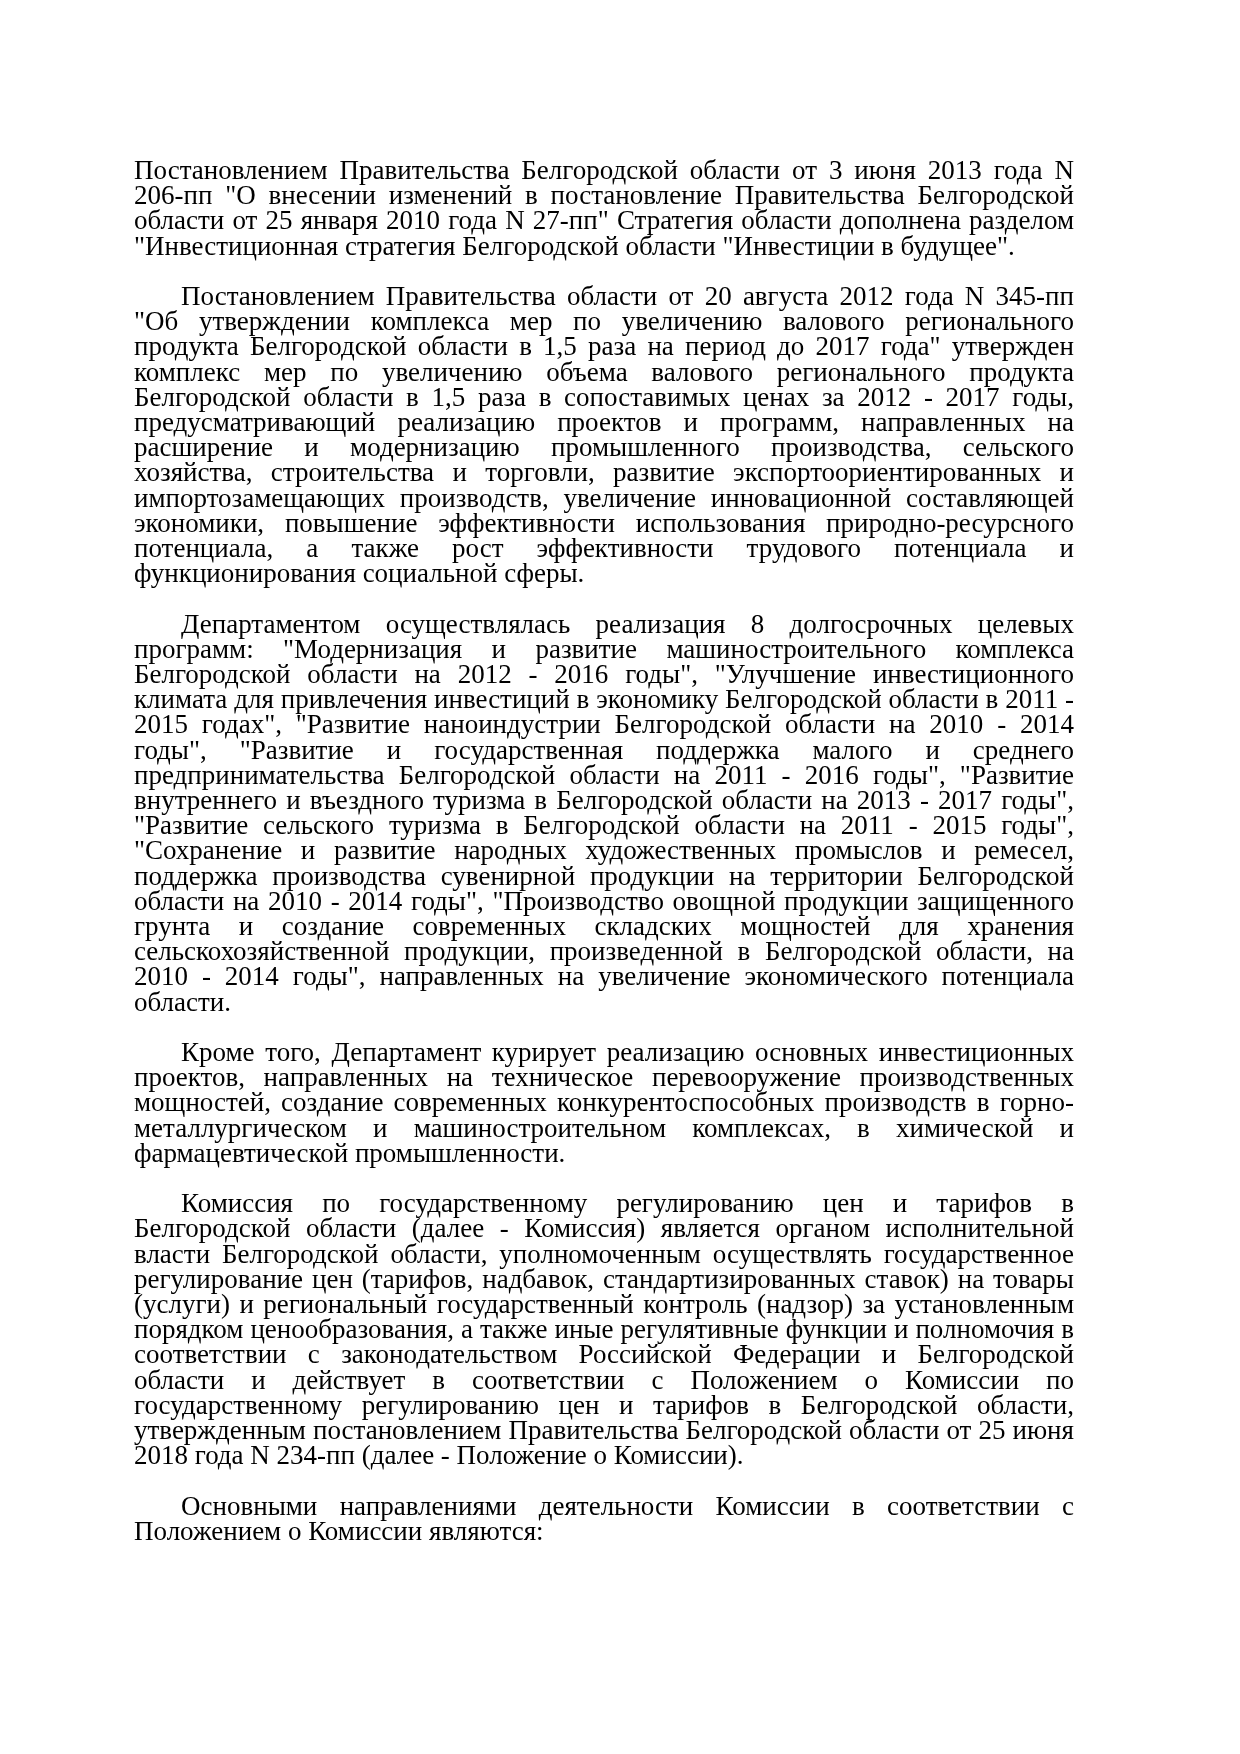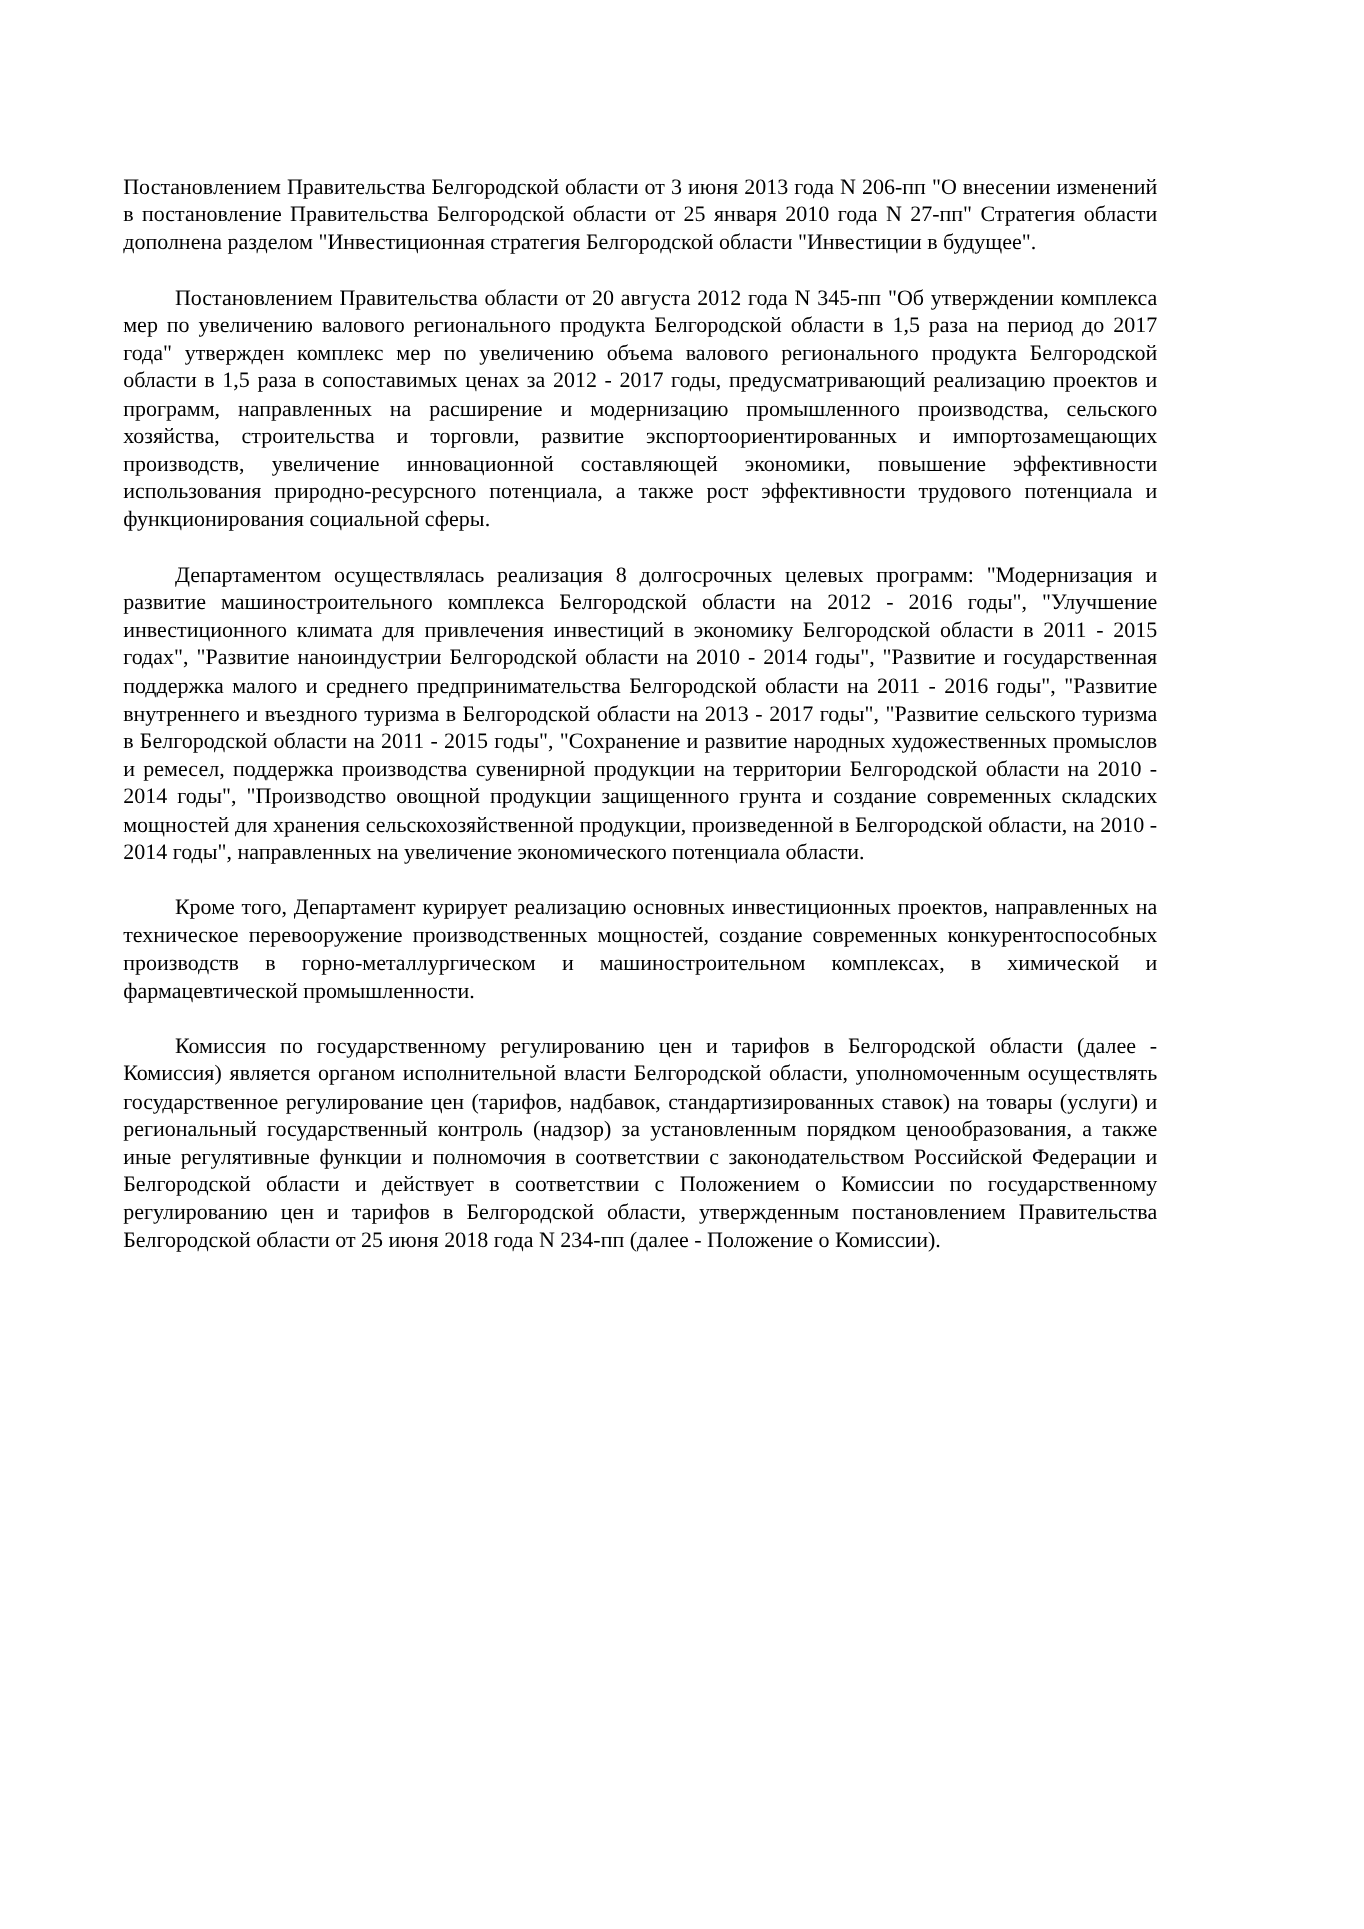--- a/index.html
+++ b/index.html
@@ -1,35 +1,36 @@
 <!DOCTYPE html>
 <html><head>
 <meta charset="utf-8">
 <style>
   html, body { margin: 0; padding: 0; background: #ffffff; }
   body { width: 1240px; height: 1754px; position: relative; overflow: hidden; }
   .page {
     position: absolute;
-    left: 112px;
+    left: 134px;
     top: 158px;
     width: 940px;
     font-family: "Liberation Serif", serif;
-    font-size: 20px;
+    font-size: 27px;
     line-height: 25.2px;
     color: #000;
   }
   .page p {
     margin: 0 0 25.2px 0;
     text-align: justify;
     text-indent: 0;
   }
   .page p.indent { text-indent: 47px; }
 </style>
 </head>
 <body>
 
 <div class="page">
   <p>Постановлением Правительства Белгородской области от 3 июня 2013 года N 206-пп "О внесении изменений в постановление Правительства Белгородской области от 25 января 2010 года N 27-пп" Стратегия области дополнена разделом "Инвестиционная стратегия Белгородской области "Инвестиции в будущее".</p>
   <p class="indent">Постановлением Правительства области от 20 августа 2012 года N 345-пп "Об утверждении комплекса мер по увеличению валового регионального продукта Белгородской области в 1,5 раза на период до 2017 года" утвержден комплекс мер по увеличению объема валового регионального продукта Белгородской области в 1,5 раза в сопоставимых ценах за 2012 - 2017 годы, предусматривающий реализацию проектов и программ, направленных на расширение и модернизацию промышленного производства, сельского хозяйства, строительства и торговли, развитие экспортоориентированных и импортозамещающих производств, увеличение инновационной составляющей экономики, повышение эффективности использования природно-ресурсного потенциала, а также рост эффективности трудового потенциала и функционирования социальной сферы.</p>
   <p class="indent">Департаментом осуществлялась реализация 8 долгосрочных целевых программ: "Модернизация и развитие машиностроительного комплекса Белгородской области на 2012 - 2016 годы", "Улучшение инвестиционного климата для привлечения инвестиций в экономику Белгородской области в 2011 - 2015 годах", "Развитие наноиндустрии Белгородской области на 2010 - 2014 годы", "Развитие и государственная поддержка малого и среднего предпринимательства Белгородской области на 2011 - 2016 годы", "Развитие внутреннего и въездного туризма в Белгородской области на 2013 - 2017 годы", "Развитие сельского туризма в Белгородской области на 2011 - 2015 годы", "Сохранение и развитие народных художественных промыслов и ремесел, поддержка производства сувенирной продукции на территории Белгородской области на 2010 - 2014 годы", "Производство овощной продукции защищенного грунта и создание современных складских мощностей для хранения сельскохозяйственной продукции, произведенной в Белгородской области, на 2010 - 2014 годы", направленных на увеличение экономического потенциала области.</p>
   <p class="indent">Кроме того, Департамент курирует реализацию основных инвестиционных проектов, направленных на техническое перевооружение производственных мощностей, создание современных конкурентоспособных производств в горно-металлургическом и машиностроительном комплексах, в химической и фармацевтической промышленности.</p>
   <p class="indent">Комиссия по государственному регулированию цен и тарифов в Белгородской области (далее - Комиссия) является органом исполнительной власти Белгородской области, уполномоченным осуществлять государственное регулирование цен (тарифов, надбавок, стандартизированных ставок) на товары (услуги) и региональный государственный контроль (надзор) за установленным порядком ценообразования, а также иные регулятивные функции и полномочия в соответствии с законодательством Российской Федерации и Белгородской области и действует в соответствии с Положением о Комиссии по государственному регулированию цен и тарифов в Белгородской области, утвержденным постановлением Правительства Белгородской области от 25 июня 2018 года N 234-пп (далее - Положение о Комиссии).</p>
+  <p class="indent">Основными направлениями деятельности Комиссии в соответствии с Положением о Комиссии являются:</p>
 </div>
 
 </body></html>

